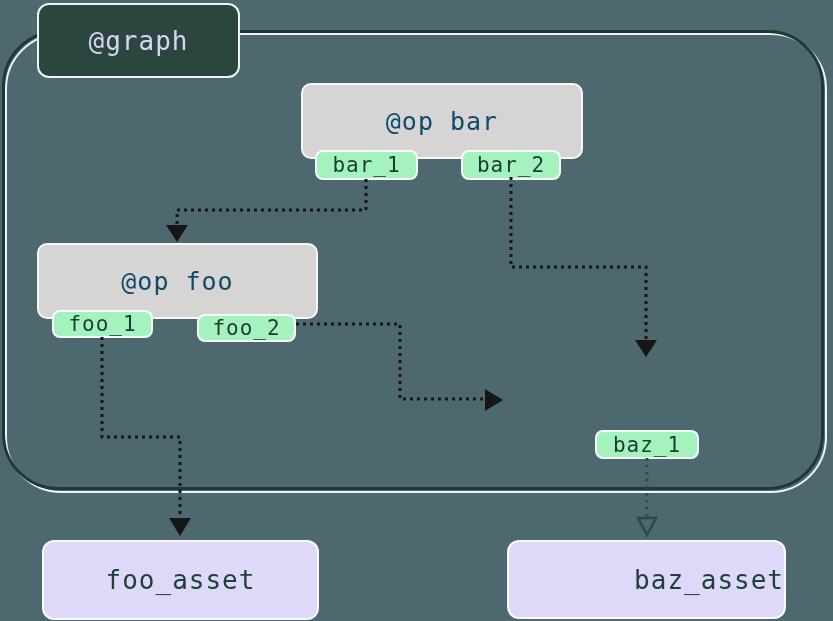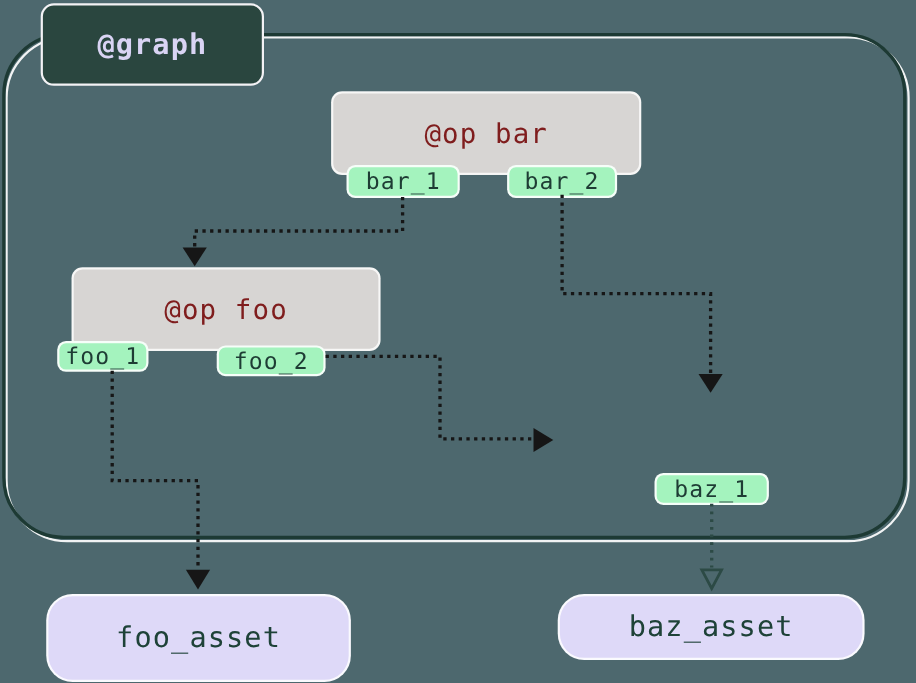--- a/index.html
+++ b/index.html
@@ -7,50 +7,50 @@
     position:relative;width:833px;height:621px;background:#4d686e;overflow:hidden;
     font-family:"DejaVu Sans Mono","Liberation Mono",monospace;
   }
   .gborder{position:absolute;width:822px;height:460px;border-radius:56px;box-sizing:border-box;background:transparent;}
   .gborder.white{left:5px;top:33px;border:2px solid rgba(255,255,255,0.92);}
   .gborder.dark{left:2px;top:30px;border:3px solid #1d3a34;}
   .graph-label{
     position:absolute;left:37px;top:3px;width:203px;height:75px;box-sizing:border-box;
     background:#2a463f;border:2px solid #f3f2f5;border-radius:12px;
     display:flex;align-items:center;justify-content:center;
-    color:#d9d4f4;font-size:26px;font-weight:700;letter-spacing:1px;
+    color:#d9d4f4;font-size:26px;font-weight:400;letter-spacing:1px;
   }
   .op{
     position:absolute;box-sizing:border-box;background:#d7d5d3;
     border:2px solid rgba(255,255,255,0.8);border-radius:10px;
     display:flex;align-items:center;justify-content:center;
-    color:#7f1d1d;font-size:25px;font-weight:500;letter-spacing:1px;
+    color:#0c4a6e;font-size:25px;font-weight:500;letter-spacing:1px;
   }
   #op-bar{left:301px;top:83px;width:282px;height:76px;}
-  #op-foo{left:37px;top:243px;width:281px;height:76px;margin-left:28px;}
+  #op-foo{left:37px;top:243px;width:281px;height:76px;}
   #op-baz{left:507px;top:360px;width:281px;height:77px;}
   .tab{
     position:absolute;box-sizing:border-box;background:#a4f3be;
     border:2px solid rgba(255,255,255,0.9);border-radius:8px;
     display:flex;align-items:center;justify-content:center;
     color:#1e3c34;font-size:21px;font-weight:500;letter-spacing:1px;
   }
   #tab-bar-1{left:315px;top:150px;width:103px;height:30px;}
   #tab-bar-2{left:461px;top:150px;width:100px;height:30px;text-align:center;}
-  #tab-foo-1{left:52px;top:310px;width:83px;height:28px;}
+  #tab-foo-1{left:52px;top:310px;width:101px;height:28px;}
   #tab-foo-2{left:197px;top:314px;width:99px;height:28px;}
   #tab-baz-1{left:595px;top:430px;width:104px;height:29px;text-align:right;}
   .asset{
     position:absolute;box-sizing:border-box;background:#ded9f8;
-    border:2px solid rgba(255,255,255,0.85);border-radius:24px;
+    border:2px solid rgba(255,255,255,0.85);border-radius:12px;
     display:flex;align-items:center;justify-content:center;
     color:#1e4238;font-size:26px;font-weight:500;letter-spacing:1px;
   }
   #asset-foo{left:42px;top:540px;width:277px;height:80px;}
-  #asset-baz{left:507px;top:540px;width:279px;height:60px;}
+  #asset-baz{left:507px;top:540px;width:279px;height:79px;justify-content:flex-end;}
   svg.edges{position:absolute;left:0;top:0;pointer-events:none;}
 </style>
 </head>
 <body>
 
 <div class="canvas">
 
   <div class="gborder white"></div>
   <div class="gborder dark"></div>
 

